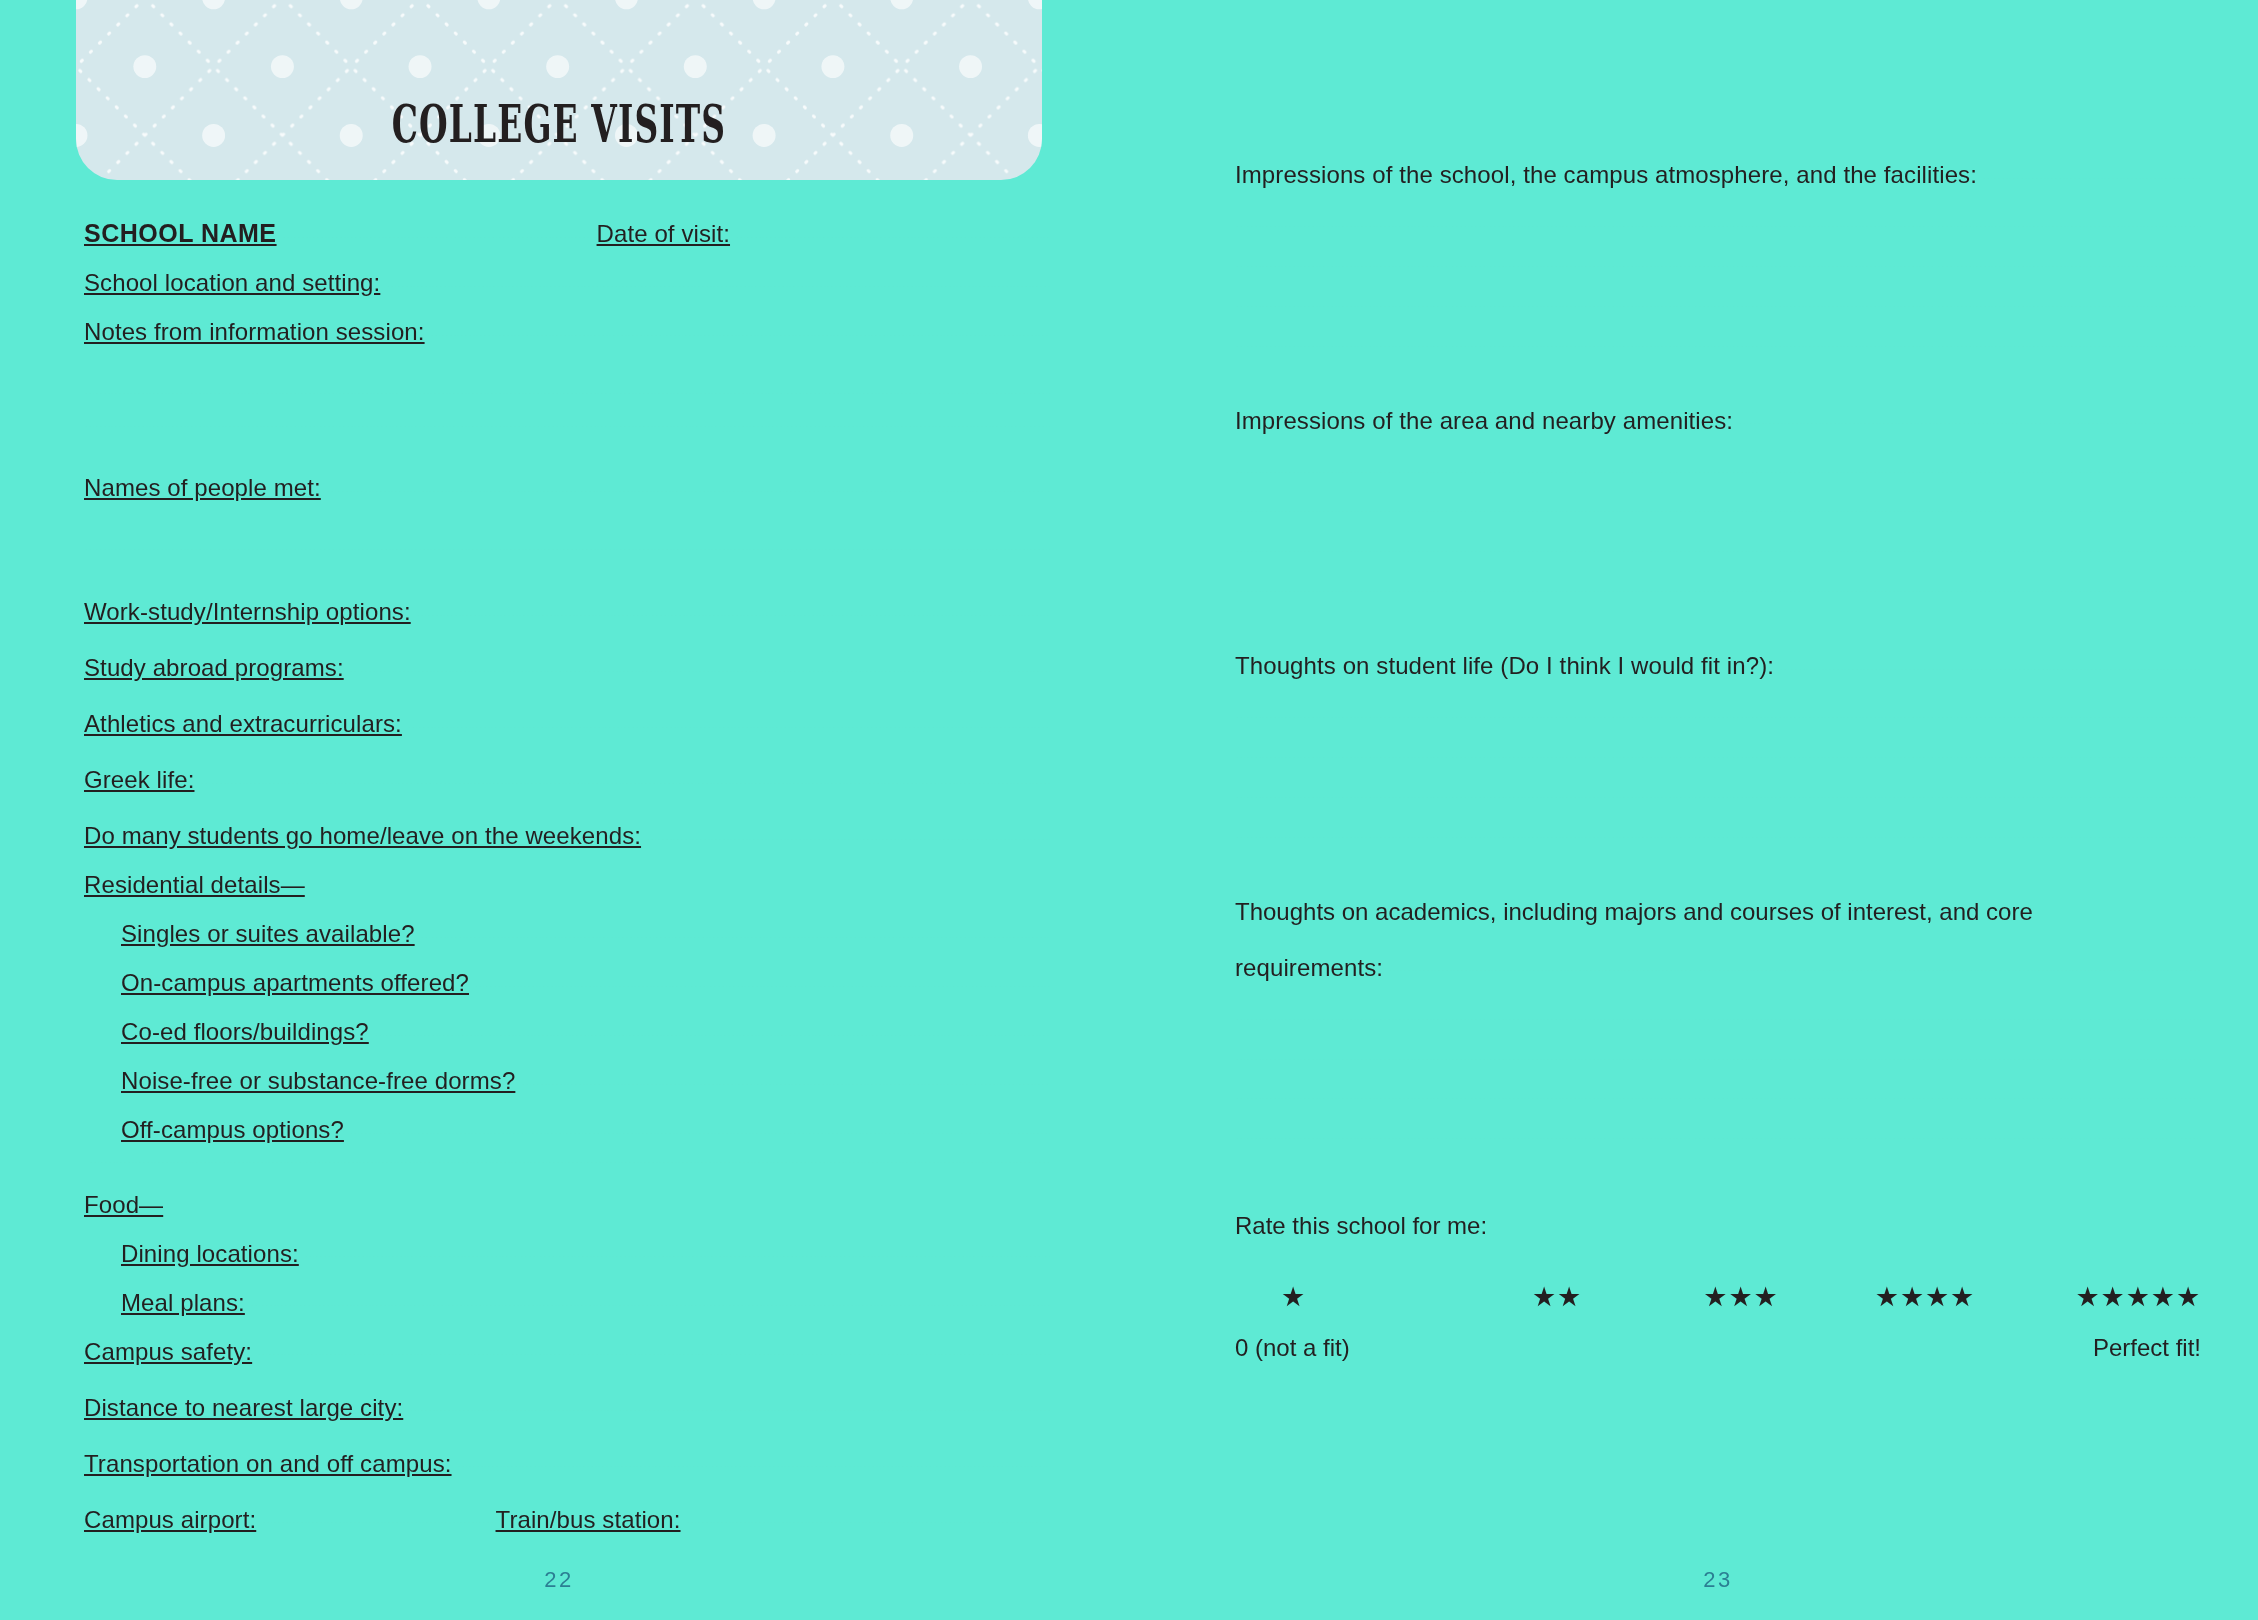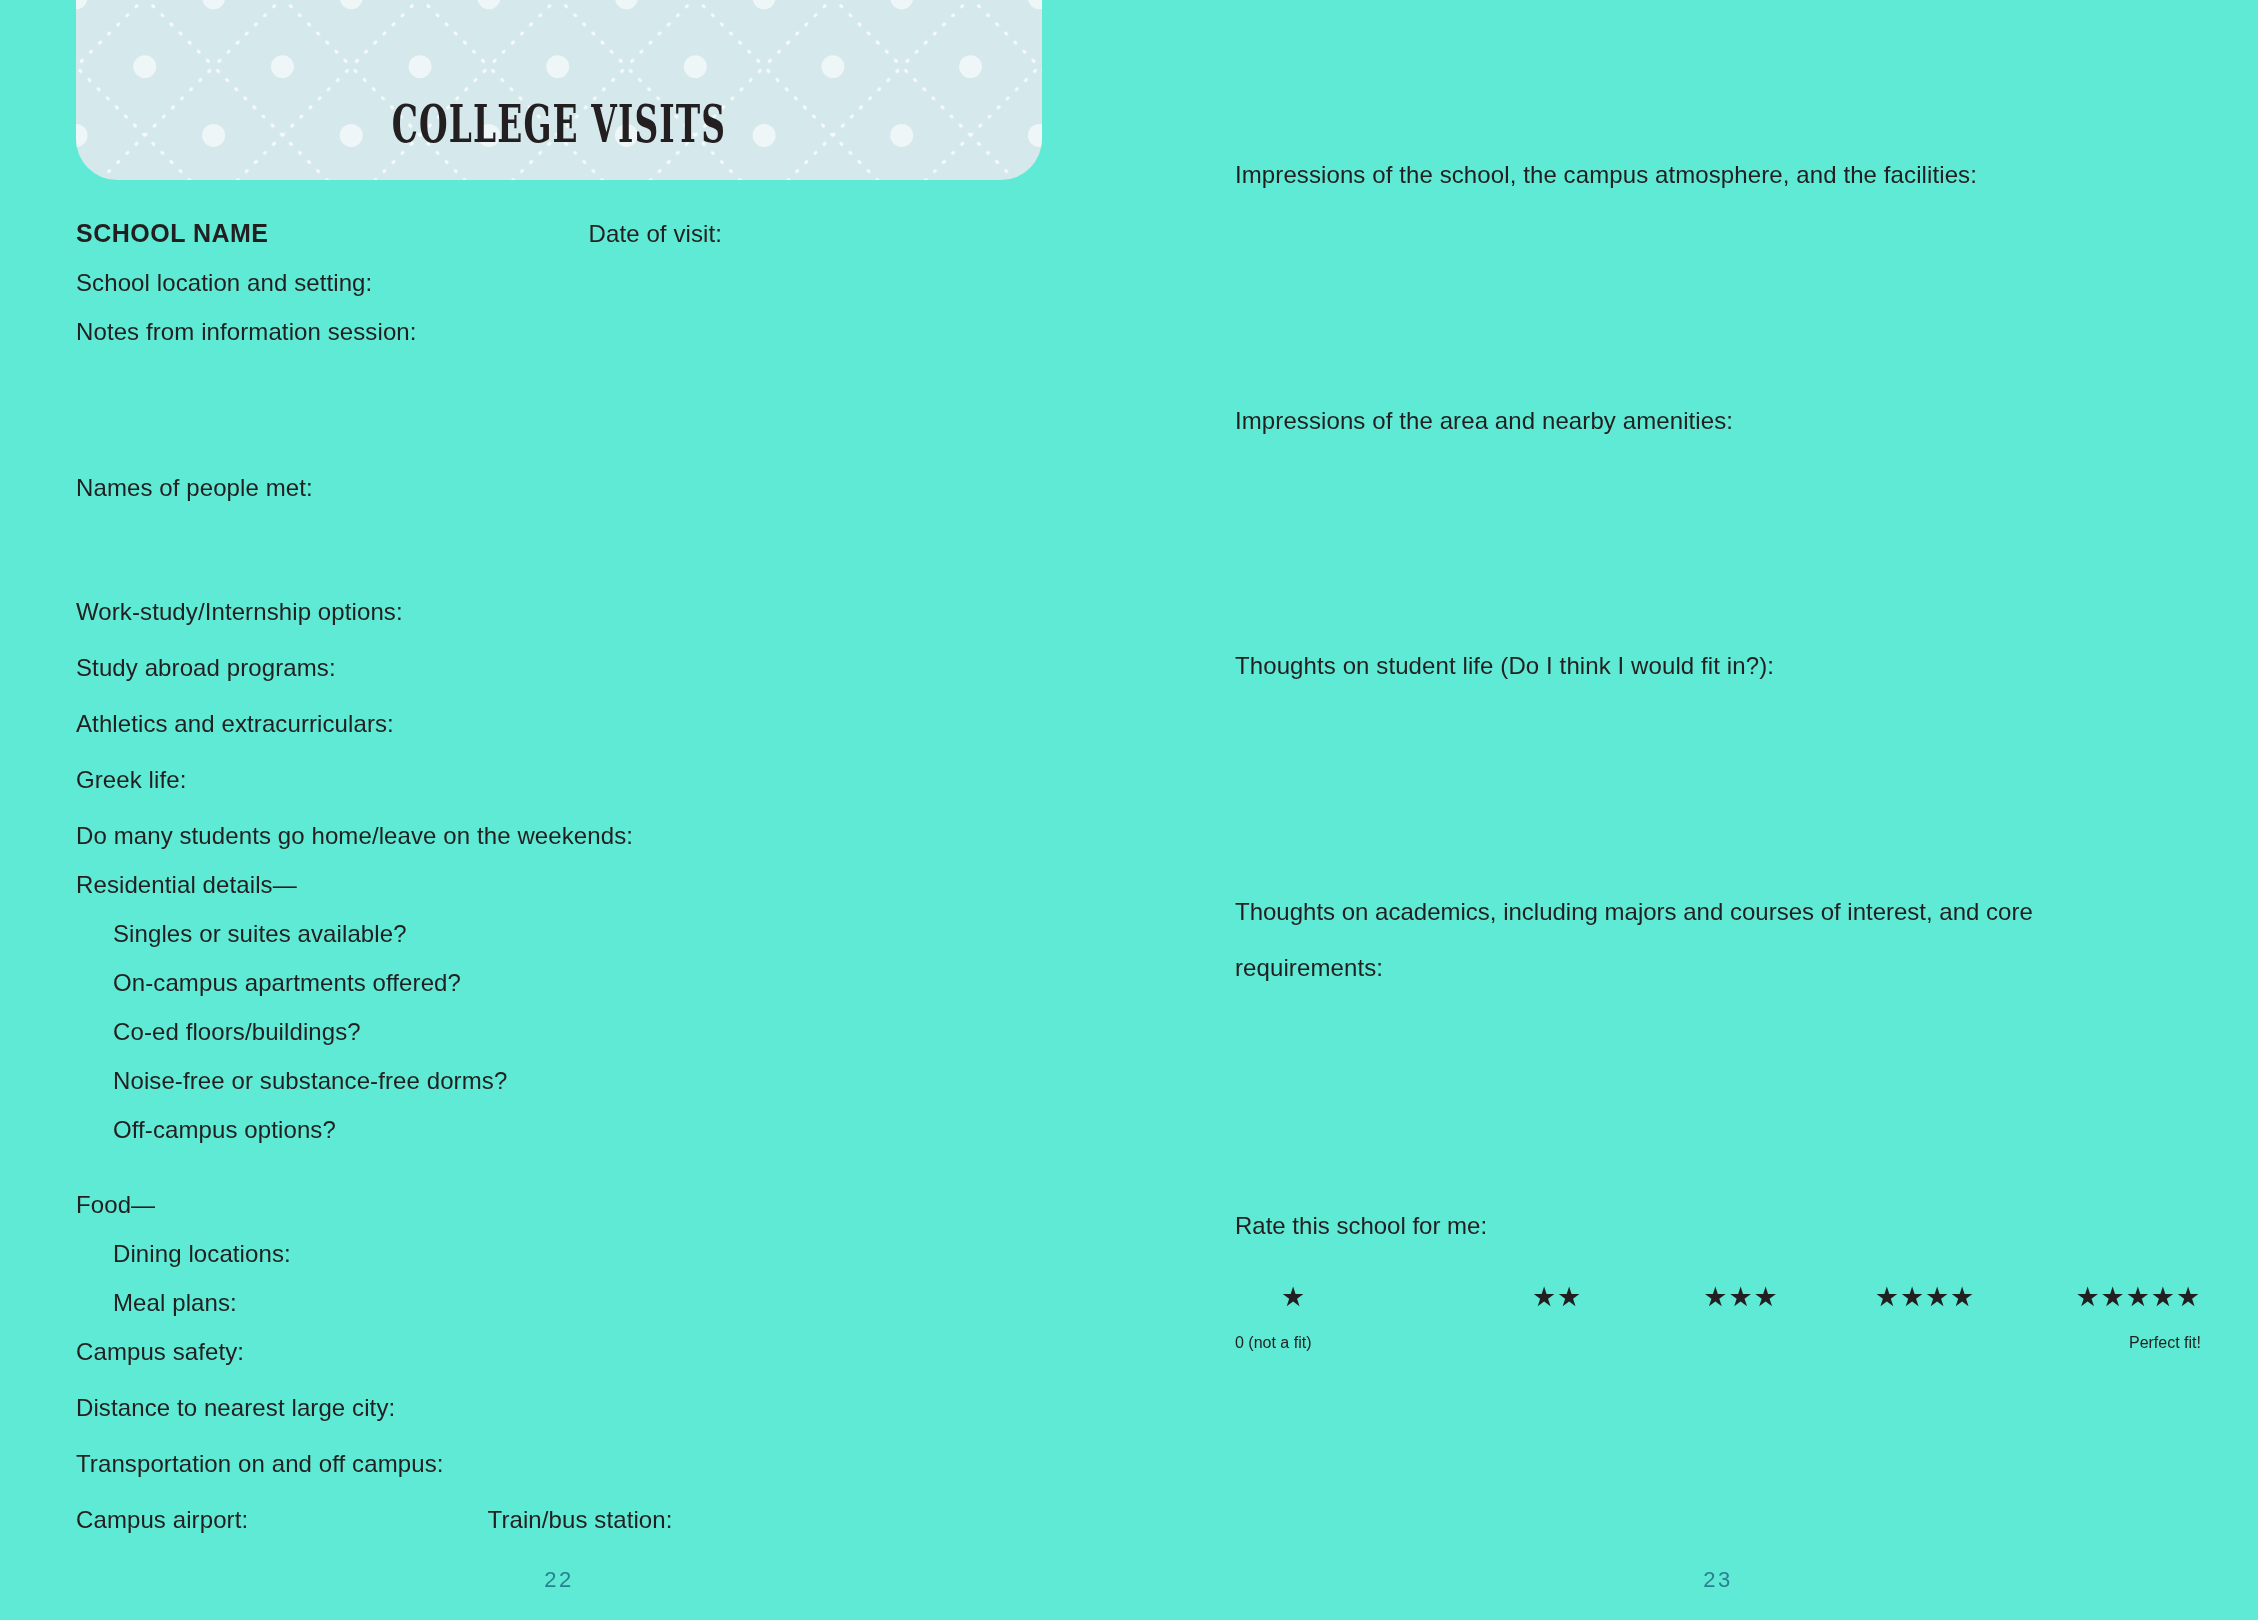--- a/index.html
+++ b/index.html
@@ -51,21 +51,21 @@
     transform: scaleX(0.62);
     transform-origin: center;
     white-space: nowrap;
   }
 
   
   .col {
     position: absolute;
     top: 0;
   }
-  .col-left  { left: 76px;  width: 966px; }
+  .col-left  { left: 84px;  width: 966px; text-decoration: underline; }
   .col-right { left: 1235px; width: 966px; }
 
   .col-left  .body { padding-top: 221px; }
   .col-right .body { padding-top: 163px; }
 
   
   .row {
     display: flex;
     align-items: baseline;
     width: 100%;
@@ -151,21 +151,21 @@
     letter-spacing: 0.9px;
     color: #231f20;
     line-height: 1;
   }
   .stars-cell:first-child { text-align: left; padding-left: 46px; }
   .stars-cell:last-child  { text-align: right; }
 
   .rate-ends {
     display: flex;
     justify-content: space-between;
-    font-size: 16px;
+    font-size: 24px;
     color: #231f20;
   }
 
   
   .pagenum {
     position: absolute;
     width: 966px;
     text-align: center;
     font-size: 22px;
     letter-spacing: 2.6px;

